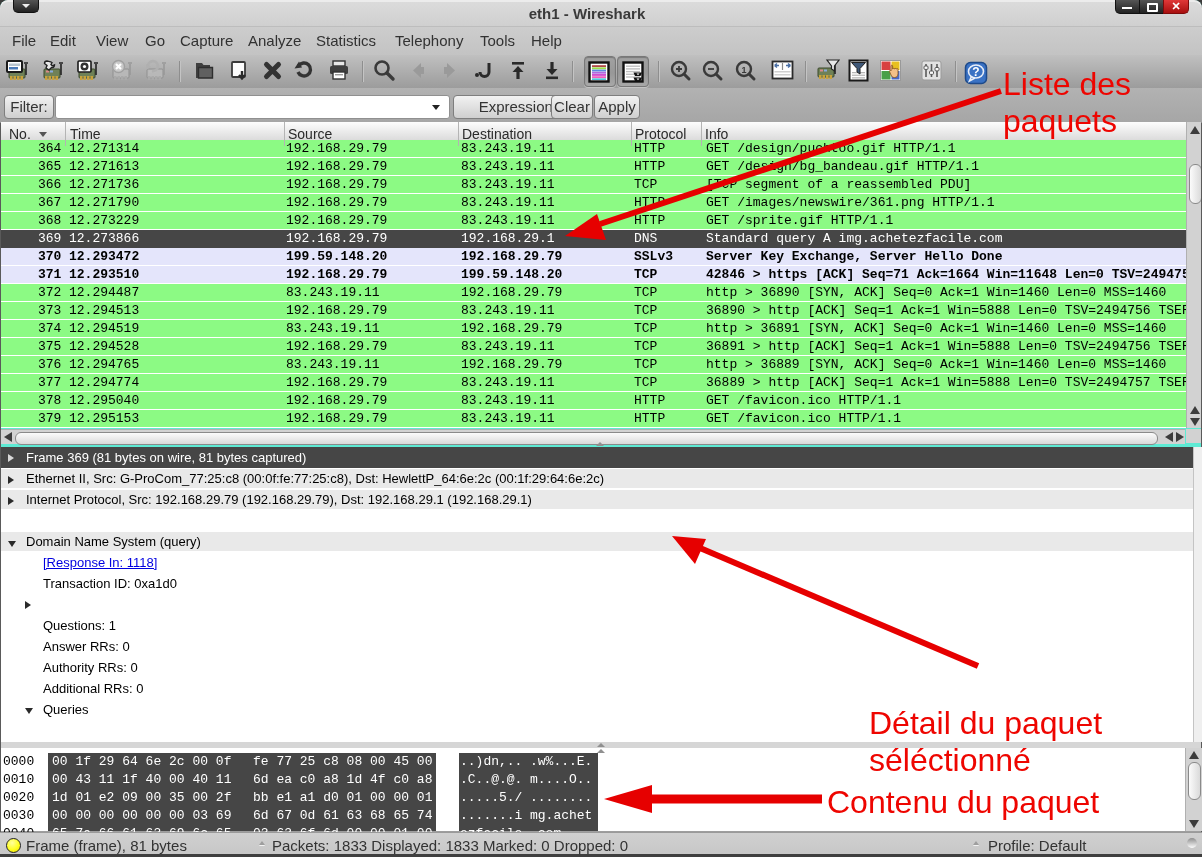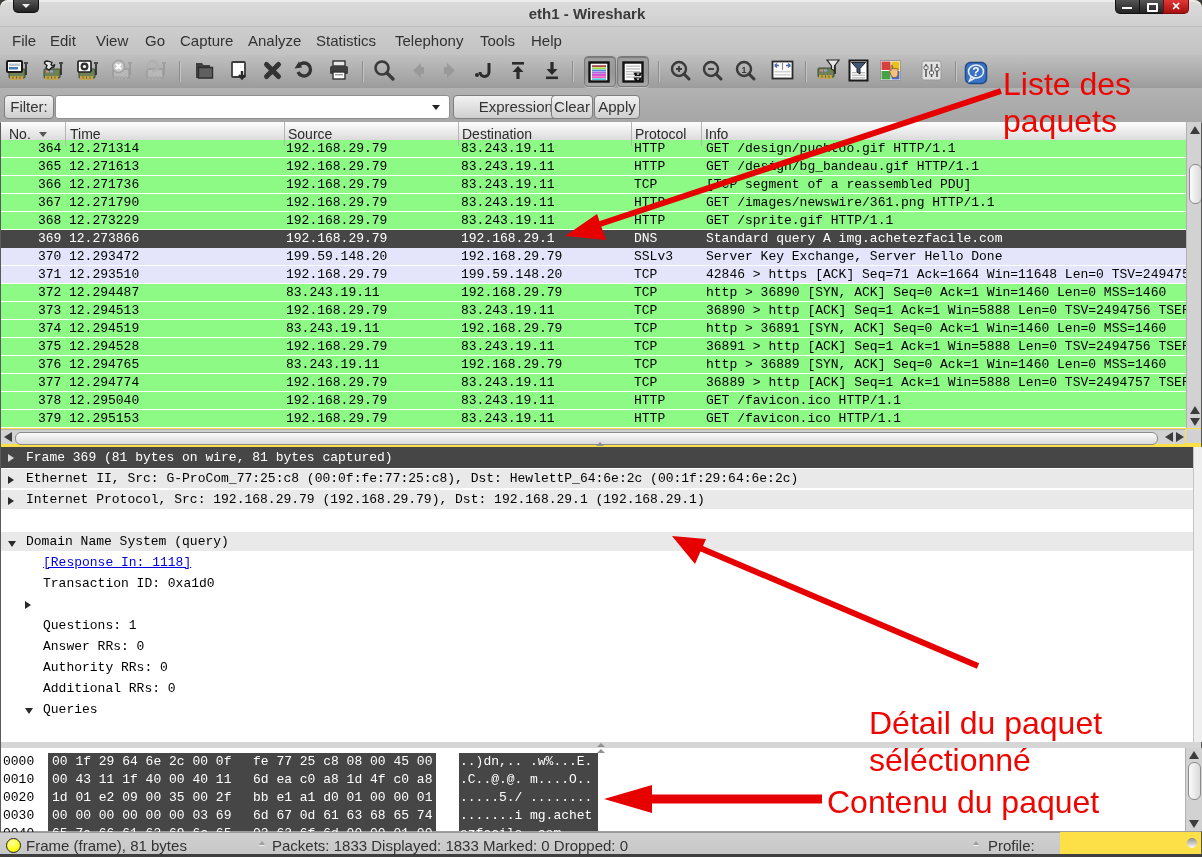--- a/index.html
+++ b/index.html
@@ -1,16 +1,16 @@
 <!DOCTYPE html>
 <html><head><meta charset="utf-8">
 <style>
 html,body{margin:0;padding:0;}
 body{width:1202px;height:857px;overflow:hidden;font-family:"Liberation Sans",sans-serif;background:#3c3c3c;}
-.win{position:absolute;left:0;top:0;width:1202px;height:857px;background:#fde047;border-radius:8px 8px 0 0;box-shadow:inset 0 0 0 1px #5a5a5a;overflow:hidden;}
+.win{position:absolute;left:0;top:0;width:1202px;height:857px;background:#5eead4;border-radius:8px 8px 0 0;box-shadow:inset 0 0 0 1px #5a5a5a;overflow:hidden;}
 .abs{position:absolute;}
 
 .titlebar{left:0;top:0;width:1202px;height:27px;background:linear-gradient(#dcdcdc,#cfcfcf);border-radius:8px 8px 0 0;box-shadow:inset 0 2px 0 #ececec,inset 0 -1px 0 #bdbdbd;}
 .title{left:-14px;top:5px;width:1202px;text-align:center;font-size:15px;font-weight:bold;color:#3a3a3a;}
 .menubtn{left:13px;top:0;width:24px;height:12px;background:linear-gradient(#555,#222);border:1px solid #111;border-top:none;border-radius:0 0 5px 5px;}
 .menubtn:after{content:"";position:absolute;left:8px;top:4px;border-left:4px solid transparent;border-right:4px solid transparent;border-top:4px solid #eee;}
 .winbtns{right:15px;top:0;width:72px;height:13px;}
 .wb{position:absolute;top:0;height:13px;color:#fff;text-align:center;}
 .wb1{left:0;width:23px;background:linear-gradient(#555,#222);border:1px solid #111;border-top:none;border-radius:0 0 0 5px;}
 .wb2{left:24px;width:23px;background:linear-gradient(#555,#222);border:1px solid #111;border-top:none;}
@@ -26,50 +26,50 @@
 .tpressed{position:absolute;top:1px;width:30px;height:29px;background:linear-gradient(#a2a2a2,#989898 55%,#a8a8a8);border:1px solid #787878;border-radius:4px;box-shadow:inset 0 1px 1px rgba(0,0,0,.25),0 1px 0 rgba(255,255,255,.4);}
 
 .filterbar{left:0;top:88px;width:1202px;height:34px;background:linear-gradient(#b2b2b2,#a6a6a6);border-bottom:1px solid #8e8e8e;}
 .btn{position:absolute;top:7px;height:22px;background:linear-gradient(#f2f2f2,#cfcfcf);border:1px solid #7e7e7e;border-radius:4px;font-size:15px;color:#333;text-align:center;line-height:22px;}
 .entry{position:absolute;left:55px;top:7px;width:393px;height:22px;background:#fff;border:1px solid #909090;border-radius:3px;}
 .entry:after{content:"";position:absolute;right:9px;top:9px;border-left:4px solid transparent;border-right:4px solid transparent;border-top:5px solid #222;}
 
 .plist{left:1px;top:122px;width:1200px;height:306px;background:#fff;overflow:hidden;}
 .prow{position:absolute;left:0;width:1185px;height:17px;font-family:"Liberation Mono",monospace;font-size:13px;line-height:17px;white-space:pre;color:#000;}
 .g{background:#8cfa84;padding-left:8px;}
-.lav{background:#e4e5fb;}
+.lav{background:#e4e5fb;font-weight:bold;}
 .seldark{background:#464646;color:#fff;width:1185px;height:18px;line-height:18px;}
 .pc{position:absolute;top:0;}
 .phead{left:0;top:0;width:1185px;height:23px;background:linear-gradient(#fdfdfd,#d2d2d2);border-bottom:1px solid #9a9a9a;}
 .phead span{position:absolute;top:4px;font-size:14px;color:#2a2a2a;}
 .phead i{position:absolute;top:0;width:1px;height:24px;background:#b4b4b4;}
 
 .sbv{position:absolute;background:#d2d2d2;border-left:1px solid #b0b0b0;}
 .sbh{position:absolute;background:#d2d2d2;border-top:1px solid #b0b0b0;}
 .thumbv{position:absolute;left:2px;width:11px;background:linear-gradient(90deg,#fbfbfb,#dadada);border:1px solid #8a8a8a;border-radius:6px;}
 .thumbh{position:absolute;top:2px;height:11px;background:linear-gradient(#fbfbfb,#dadada);border:1px solid #8a8a8a;border-radius:6px;}
 .arr{position:absolute;}
 
 .details{left:1px;top:447px;width:1200px;height:295px;background:#fff;}
-.drow{position:absolute;left:0;width:1192px;height:21px;font-family:Liberation Mono, monospace;font-size:13px;line-height:21px;white-space:pre;color:#000;}
+.drow{position:absolute;left:0;width:1192px;height:21px;font-family:Liberation Sans, sans-serif;font-size:13px;line-height:21px;white-space:pre;color:#000;}
 .dgray{background:#e9e9e9;height:19px;line-height:19px;margin-top:1px;}
 .dsel{background:#464646;color:#fff;}
 .tri{position:absolute;top:7px;width:0;height:0;border-top:4px solid transparent;border-bottom:4px solid transparent;border-left:6px solid #2a2a2a;}
 .trid{top:9px;border-left:4px solid transparent;border-right:4px solid transparent;border-top:6px solid #2a2a2a;border-bottom:none;}
 .link{color:#0000e0;text-decoration:underline;}
 
 .split{left:1px;top:742px;width:1200px;height:6px;background:#d6d6d6;}
 .grip{position:absolute;width:14px;height:5px;}
 .grip:after{content:"";position:absolute;left:3px;top:1px;border-left:4px solid transparent;border-right:4px solid transparent;border-bottom:4px solid #909090;}
 
 .hexpane{left:1px;top:748px;width:1200px;height:83px;background:#fff;border-bottom:1px solid #9e9e9e;}
 .hrow{position:absolute;font-family:"Liberation Mono",monospace;font-size:13px;line-height:18px;white-space:pre;}
 .hexdark{position:absolute;background:#464646;}
 
-.statusbar{left:0;top:832px;width:1060px;height:25px;background:linear-gradient(#d0d0d0,#c6c6c6);border-top:1px solid #9a9a9a;box-sizing:border-box;}
+.statusbar{left:0;top:832px;width:1202px;height:25px;background:linear-gradient(#d0d0d0,#c6c6c6);border-top:1px solid #9a9a9a;box-sizing:border-box;}
 .statusbar span{position:absolute;top:4px;font-size:15px;color:#333;}
 .schev{position:absolute;top:8px;width:10px;height:6px;}
 .schev:after{content:"";position:absolute;left:1px;top:0;border-left:3.5px solid transparent;border-right:3.5px solid transparent;border-bottom:4px solid #9e9e9e;filter:drop-shadow(0 1px 0 #f2f2f2);}
 .overlay{position:absolute;left:0;top:0;width:1202px;height:857px;pointer-events:none;z-index:50;}
 .red{position:absolute;color:#ee0500;font-size:32px;z-index:51;}
 </style></head>
 <body>
 <div class="win">
   <div class="abs titlebar"></div>
   <div class="abs title">eth1 - Wireshark</div>

